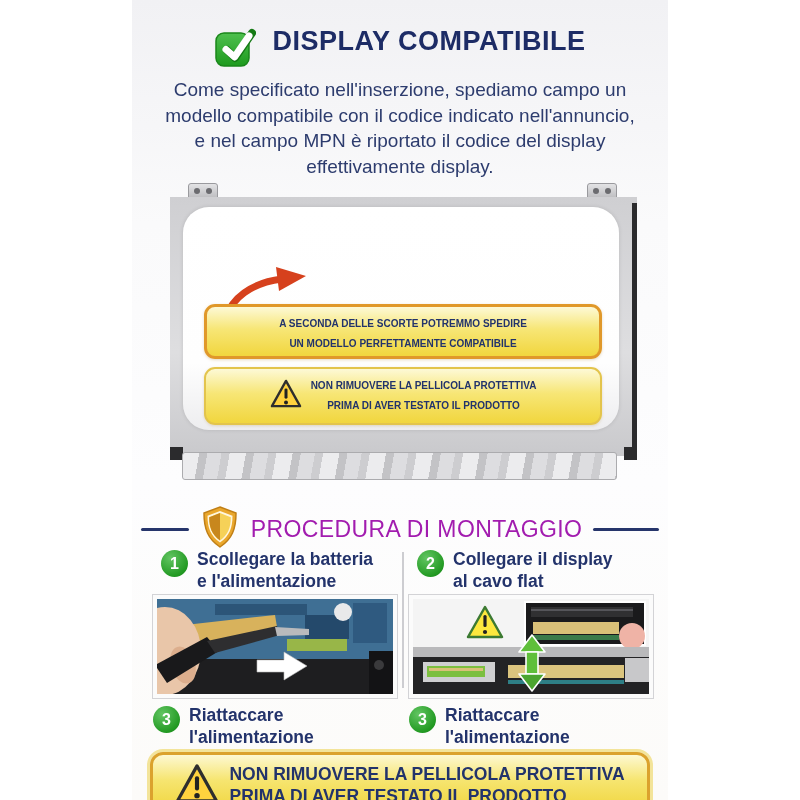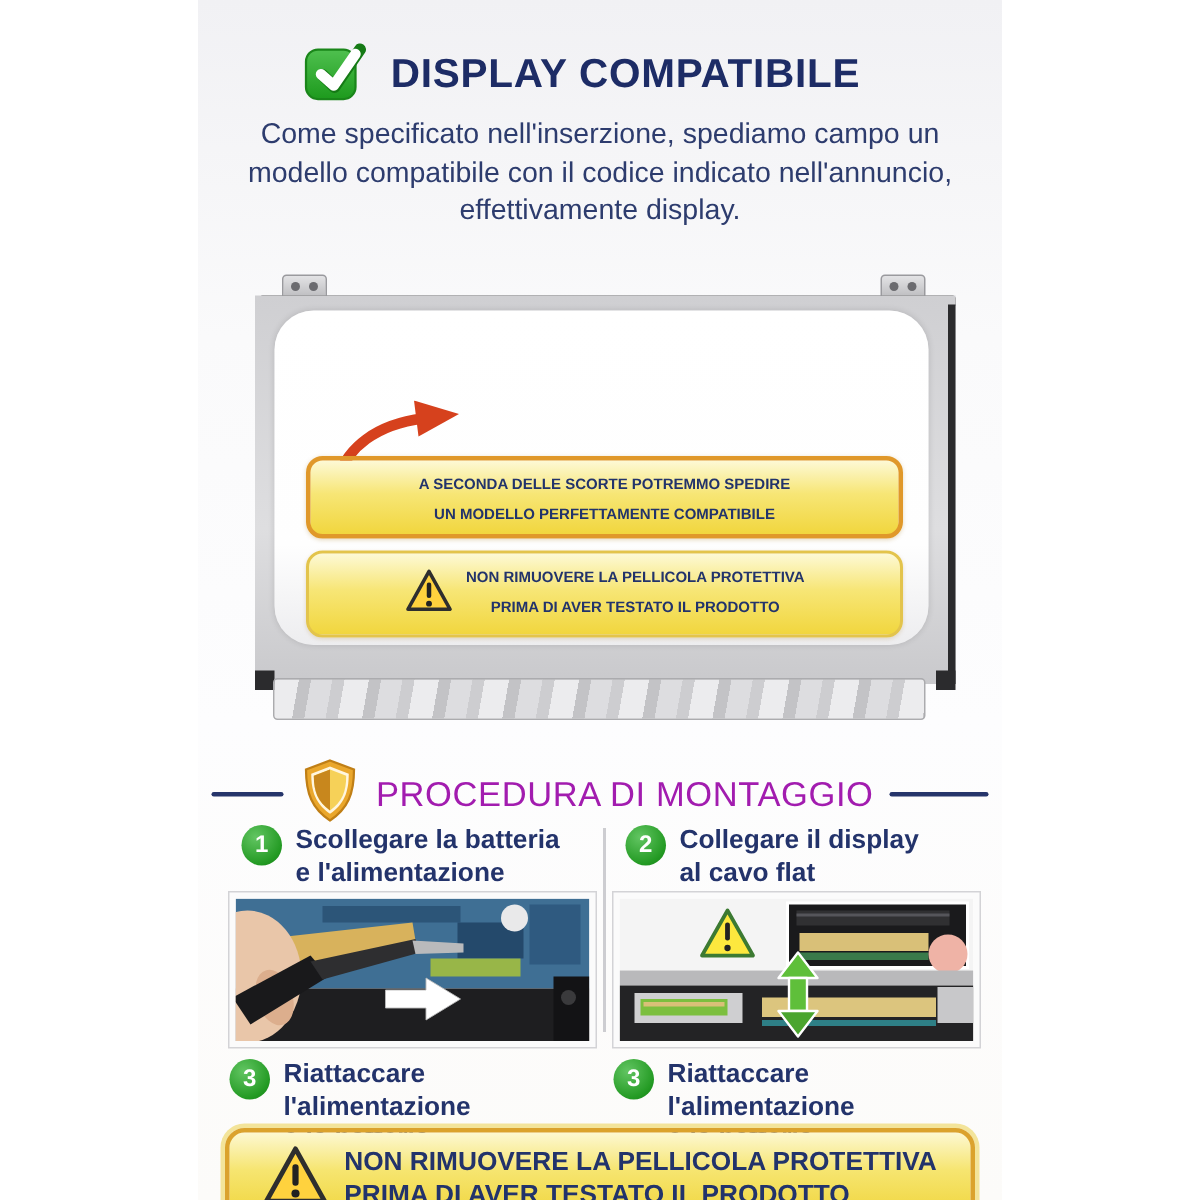--- a/index.html
+++ b/index.html
@@ -2,21 +2,21 @@
 <html><head>
 <meta charset="utf-8">
 <style>
   html,body{margin:0;padding:0;background:#ffffff;}
   *{box-sizing:border-box;font-family:"Liberation Sans",sans-serif;}
   #page{position:relative;width:800px;height:800px;overflow:hidden;background:#ffffff;margin:0 auto;}
   #column-bg{position:absolute;left:132px;top:0;width:536px;height:800px;
     background:linear-gradient(180deg,#f1f1f4 0%,#fafafb 28%,#fdfdfe 60%,#fcfbf9 100%);}
 
   
-  .title-row{position:absolute;left:120px;top:26px;width:536px;display:flex;justify-content:center;align-items:center;gap:16px;}
+  .title-row{position:absolute;left:132px;top:26px;width:536px;display:flex;justify-content:center;gap:16px;}
   .page-title{font-size:27px;font-weight:bold;color:#1d2c66;letter-spacing:.5px;}
   .desc{position:absolute;left:132px;top:77px;width:536px;text-align:center;color:#2d3c6e;font-size:19px;line-height:25.5px;}
 
   
   .panel{position:absolute;left:170px;top:183px;width:467px;height:297px;}
   .bracket{position:absolute;top:0;width:30px;height:16px;background:linear-gradient(180deg,#e3e3e5,#bdbdc0);border:1px solid #9a9a9e;border-radius:3px 3px 0 0;}
   .bracket.bl{left:18px;} .bracket.br{right:20px;}
   .bracket i{position:absolute;top:4px;width:6px;height:6px;border-radius:50%;background:#6b6b6f;}
   .bracket i.h1{left:5px;} .bracket i.h2{right:5px;}
   .panel-topbar{position:absolute;left:3px;right:0;top:14px;height:8px;background:#2c2c2e;border-radius:2px;}
@@ -80,20 +80,21 @@
         <path d="M13 24 L21 32 L38 7" fill="none" stroke="#157a15" stroke-width="8" stroke-linecap="round" stroke-linejoin="round"></path>
         <path d="M12 23.5 L20.5 31 L35 10" fill="none" stroke="#ffffff" stroke-width="7" stroke-linecap="round" stroke-linejoin="round"></path>
       </svg>
     </span>
     <span class="page-title">DISPLAY COMPATIBILE</span>
   </div>
 
   <div class="desc">
     <div>Come specificato nell'inserzione, spediamo campo un</div>
     <div>modello compatibile con il codice indicato nell'annuncio,</div>
+    <div>e nel campo MPN è riportato il codice del display</div>
     <div>effettivamente display.</div>
   </div>
 
   <div class="panel">
     <div class="bracket bl">
         <i class="h1"></i>
         <i class="h2"></i>
       </div>
     <div class="bracket br">
         <i class="h1"></i>

